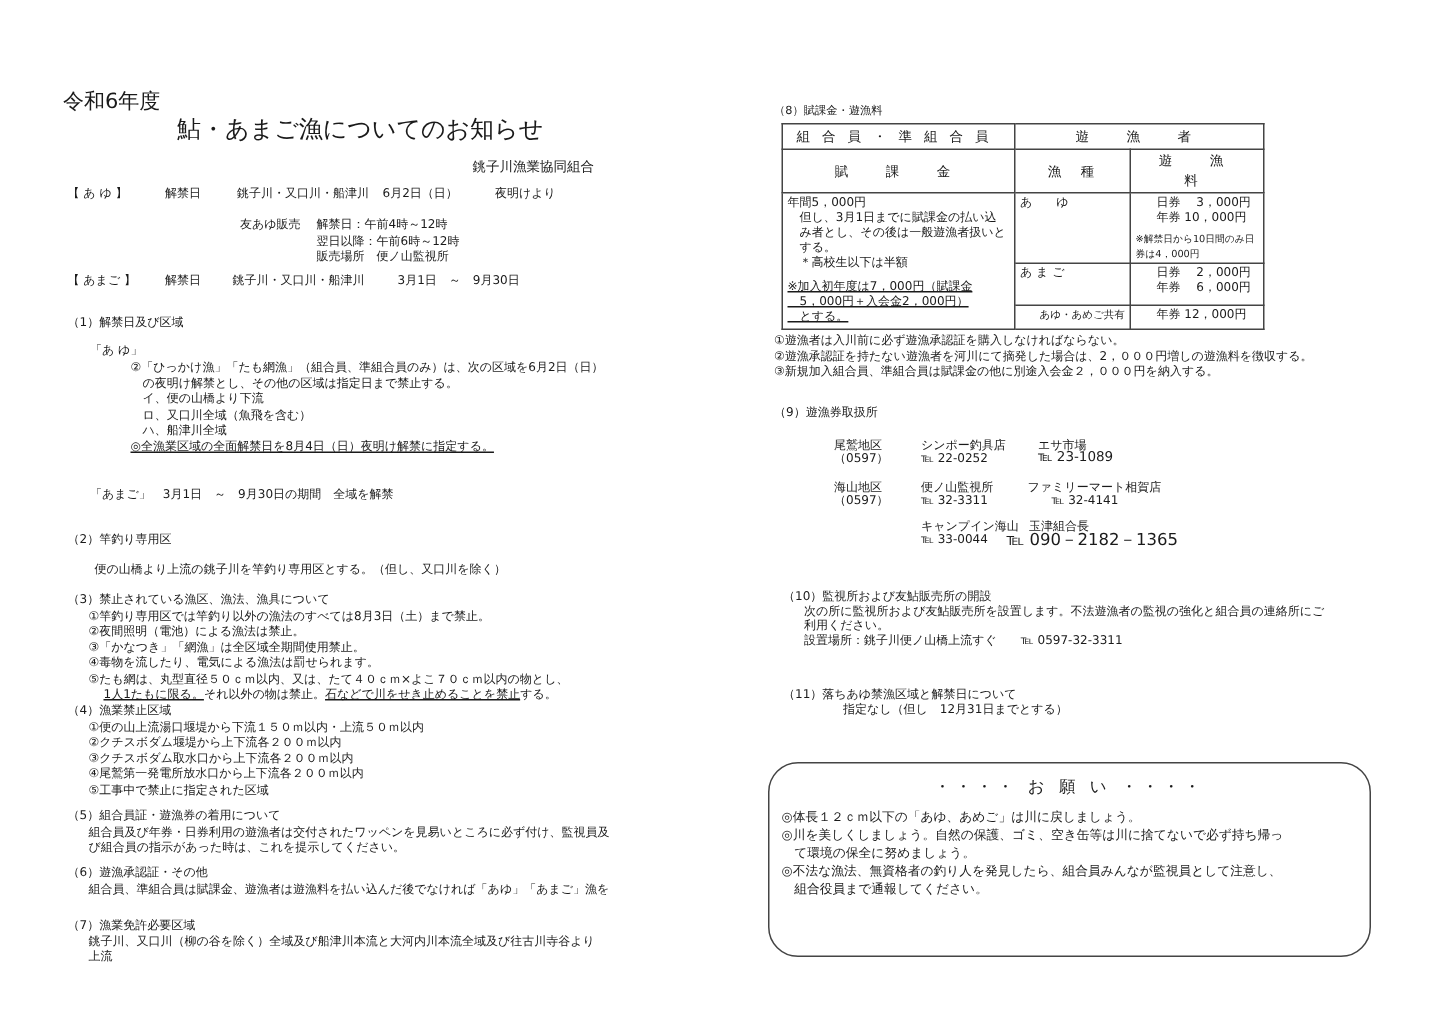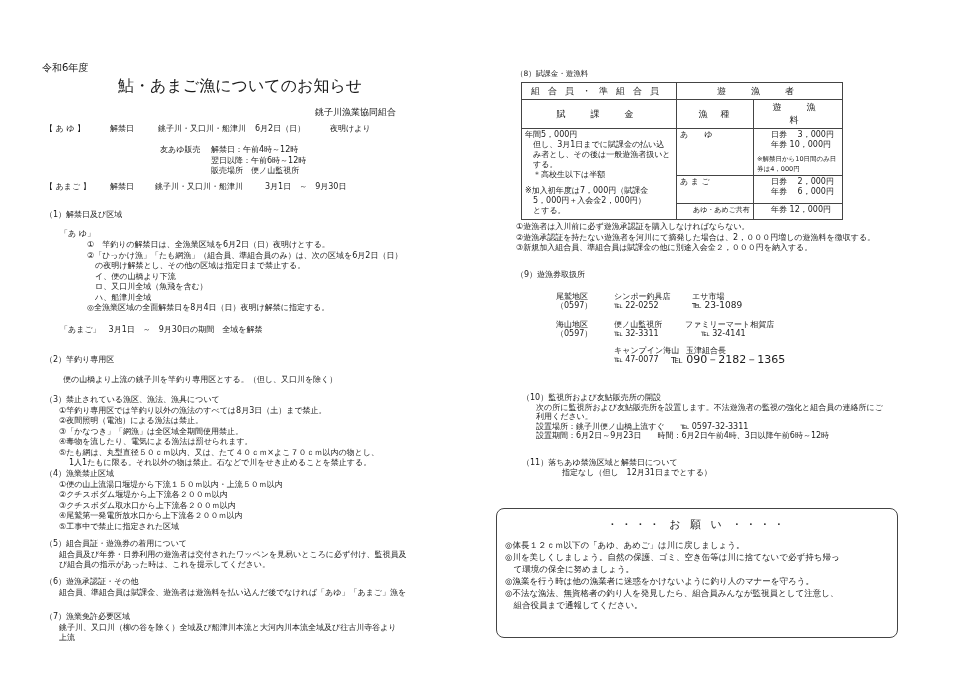--- a/index.html
+++ b/index.html
@@ -4,40 +4,40 @@
 <style>
   html, body { margin:0; padding:0; }
   body {
     width:960px; height:678px; background:#ffffff; position:relative; overflow:hidden;
     font-family: "DejaVu Sans", "Liberation Sans", sans-serif; color:#1a1a1a;
   }
   .abs { position:absolute; white-space:nowrap; }
   .t9 { font-size:9px; line-height:11px; }
   .t8 { font-size:8px; line-height:10.5px; }
   .t10 { font-size:10px; line-height:12px; }
-  .u { }
+  .u { text-decoration:underline; }
   .lines div { white-space:nowrap; }
 
   
   #fee-table { position:absolute; left:521px; top:82px; width:322px; border-collapse:collapse; font-size:8px; }
   #fee-table td { border:1px solid #444; padding:1px 3px; vertical-align:top; }
   #fee-table .hd { text-align:center; letter-spacing:8px; font-size:9px; height:14px; vertical-align:middle; }
   .fee-cell { font-size:8px; line-height:10px; }
 
   .notice-box {
-    position:absolute; left:496px; top:508px; width:400px; height:128px;
-    border:1px solid #444; border-radius:8px;
+    position:absolute; left:512px; top:508px; width:400px; height:128px;
+    border:1px solid #444; border-radius:20px;
   }
   .notice-title { position:absolute; top:8px; width:100%; text-align:center; font-size:11px; letter-spacing:3px; }
   .notice-items { position:absolute; left:8px; top:30px; font-size:8.5px; line-height:12px; }
 </style>
 </head>
 <body>
 
-<div class="abs t10" style="left:42px;top:62px;font-size:10px;">令和6年度</div>
+<div class="abs t10" style="left:42px;top:62px;font-size:14px;">令和6年度</div>
 <div class="abs" style="left:118px;top:76px;font-size:16px;">鮎・あまご漁についてのお知らせ</div>
 <div class="abs t9" style="left:315px;top:107px;">銚子川漁業協同組合</div>
 
 <div class="abs t8" style="left:45px;top:124px;">【 あ ゆ 】</div>
 <div class="abs t8" style="left:110px;top:124px;">解禁日</div>
 <div class="abs t8" style="left:158px;top:124px;">銚子川・又口川・船津川</div>
 <div class="abs t8" style="left:255px;top:124px;">6月2日（日）</div>
 <div class="abs t8" style="left:330px;top:124px;">夜明けより</div>
 
 <div class="abs t8" style="left:160px;top:145px;">友あゆ販売</div>
@@ -48,21 +48,20 @@
 </div>
 
 <div class="abs t8" style="left:45px;top:182px;">【 あまご 】</div>
 <div class="abs t8" style="left:110px;top:182px;">解禁日</div>
 <div class="abs t8" style="left:155px;top:182px;">銚子川・又口川・船津川</div>
 <div class="abs t8" style="left:265px;top:182px;">3月1日　～　9月30日</div>
 
 <div class="abs t8" style="left:45px;top:210px;">（1）解禁日及び区域</div>
 <div class="abs t8" style="left:60px;top:229px;">「あ ゆ」</div>
 <div class="abs t8 lines" style="left:87px;top:240px;">
-  <div>①　竿釣りの解禁日は、全漁業区域を6月2日（日）夜明けとする。</div>
   <div>②「ひっかけ漁」「たも網漁」（組合員、準組合員のみ）は、次の区域を6月2日（日）</div>
   <div>　の夜明け解禁とし、その他の区域は指定日まで禁止する。</div>
   <div>　イ、便の山橋より下流</div>
   <div>　ロ、又口川全域（魚飛を含む）</div>
   <div>　ハ、船津川全域</div>
   <div class="u">◎全漁業区域の全面解禁日を8月4日（日）夜明け解禁に指定する。</div>
 </div>
 <div class="abs t8" style="left:60px;top:325px;">「あまご」　3月1日　～　9月30日の期間　全域を解禁</div>
 
 <div class="abs t8" style="left:45px;top:355px;">（2）竿釣り専用区</div>
@@ -185,43 +184,41 @@
 <div class="abs t8" style="left:614px;top:320px;line-height:9px;">
   <div>便ノ山監視所</div>
   <div>℡ 32-3311</div>
 </div>
 <div class="abs t8" style="left:685px;top:320px;line-height:9px;">
   <div>ファミリーマート相賀店</div>
   <div style="padding-left:16px;">℡ 32-4141</div>
 </div>
 <div class="abs t8" style="left:614px;top:346px;line-height:9px;">
   <div>キャンプイン海山</div>
-  <div>℡ 47-0077</div>
+  <div>℡ 33-0044</div>
 </div>
 <div class="abs t8" style="left:671px;top:346px;line-height:9px;">
   <div style="padding-left:15px;">玉津組合長</div>
   <div style="font-size:11px;">℡ 090－2182－1365</div>
 </div>
 
 <div class="abs t8 lines" style="left:522px;top:393px;line-height:9.5px;">
   <div>（10）監視所および友鮎販売所の開設</div>
   <div style="padding-left:14px;">次の所に監視所および友鮎販売所を設置します。不法遊漁者の監視の強化と組合員の連絡所にご</div>
   <div style="padding-left:14px;">利用ください。</div>
   <div style="padding-left:14px;">設置場所：銚子川便ノ山橋上流すぐ　　℡ 0597-32-3311</div>
-  <div style="padding-left:14px;">設置期間：6月2日～9月23日　　時間：6月2日午前4時、3日以降午前6時～12時</div>
 </div>
 
 <div class="abs t8 lines" style="left:522px;top:458px;line-height:10px;">
   <div>（11）落ちあゆ禁漁区域と解禁日について</div>
   <div style="padding-left:40px;">指定なし（但し　12月31日までとする）</div>
 </div>
 
 <div class="notice-box">
   <div class="notice-title">・・・・ お 願 い ・・・・</div>
   <div class="notice-items lines">
     <div>◎体長１２ｃｍ以下の「あゆ、あめご」は川に戻しましょう。</div>
     <div>◎川を美しくしましょう。自然の保護、ゴミ、空き缶等は川に捨てないで必ず持ち帰っ</div>
     <div>　て環境の保全に努めましょう。</div>
-    <div>◎漁業を行う時は他の漁業者に迷惑をかけないように釣り人のマナーを守ろう。</div>
     <div>◎不法な漁法、無資格者の釣り人を発見したら、組合員みんなが監視員として注意し、</div>
     <div>　組合役員まで通報してください。</div>
   </div>
 </div>
 
 </body></html>

